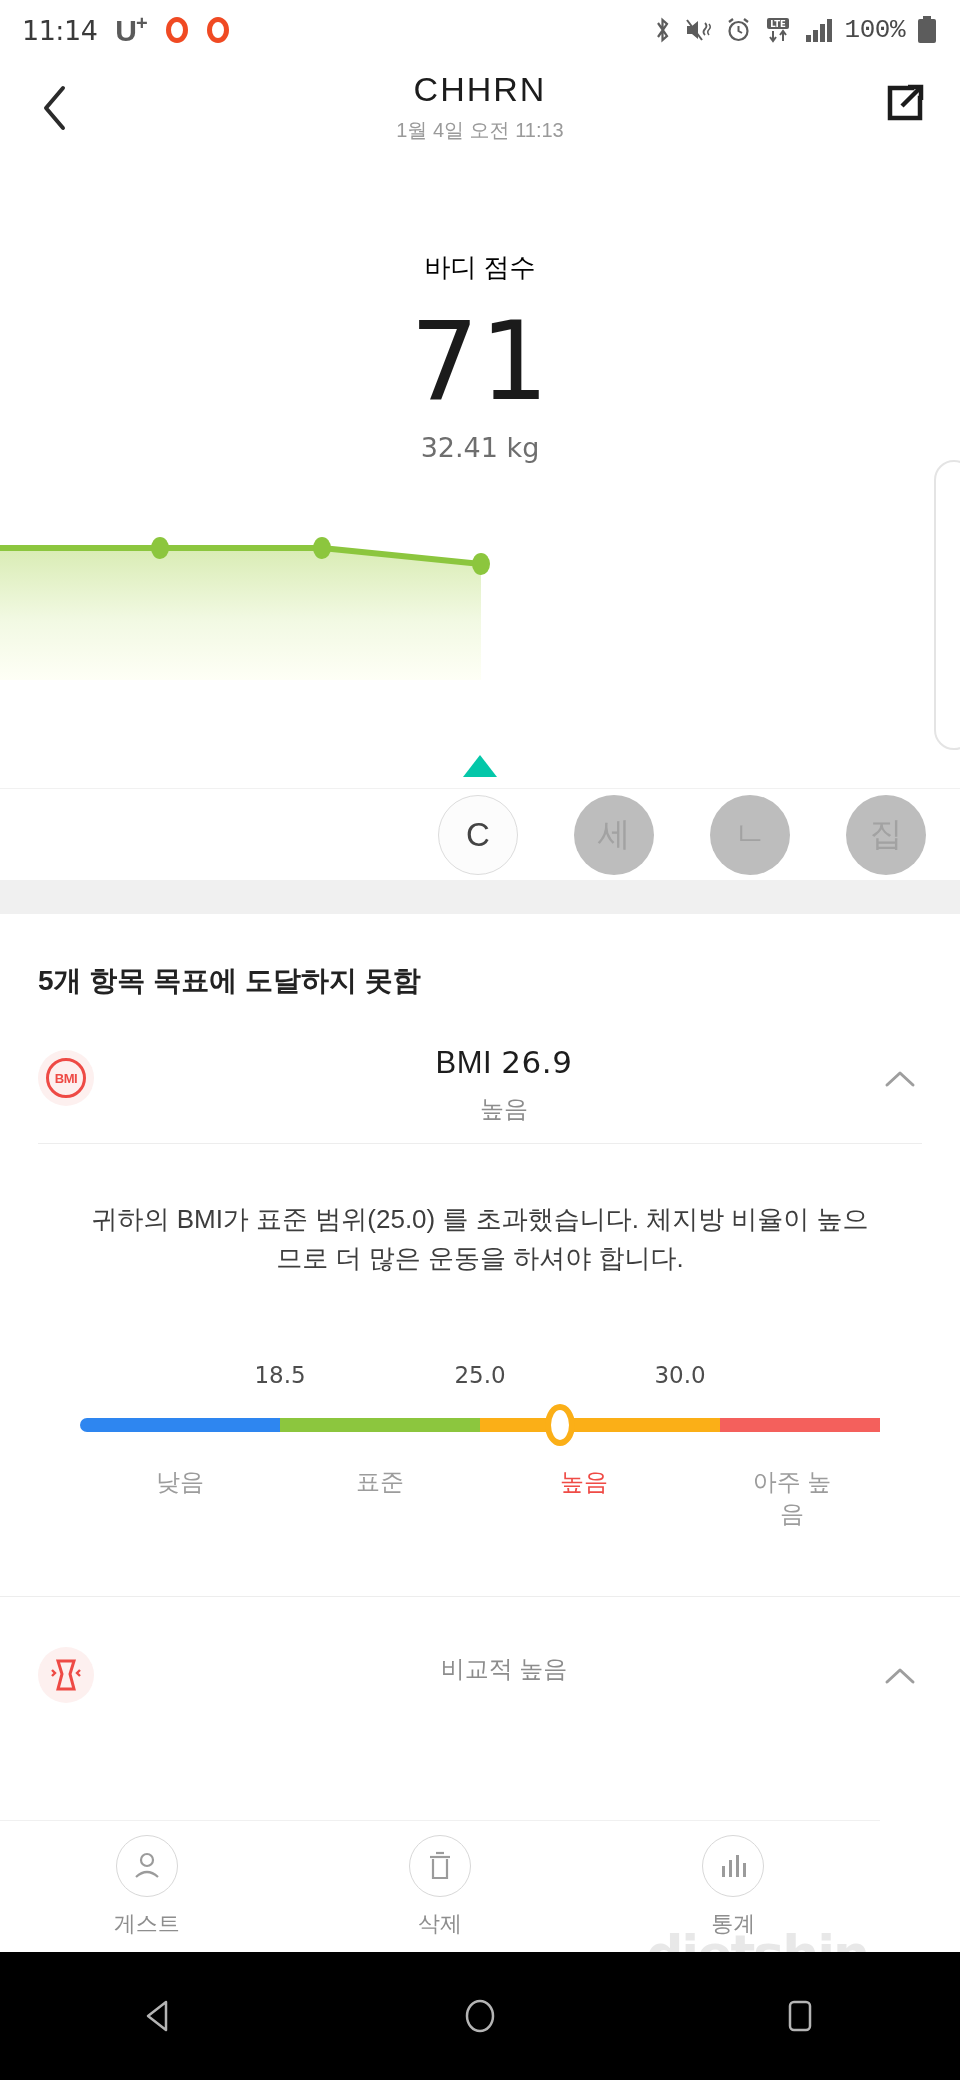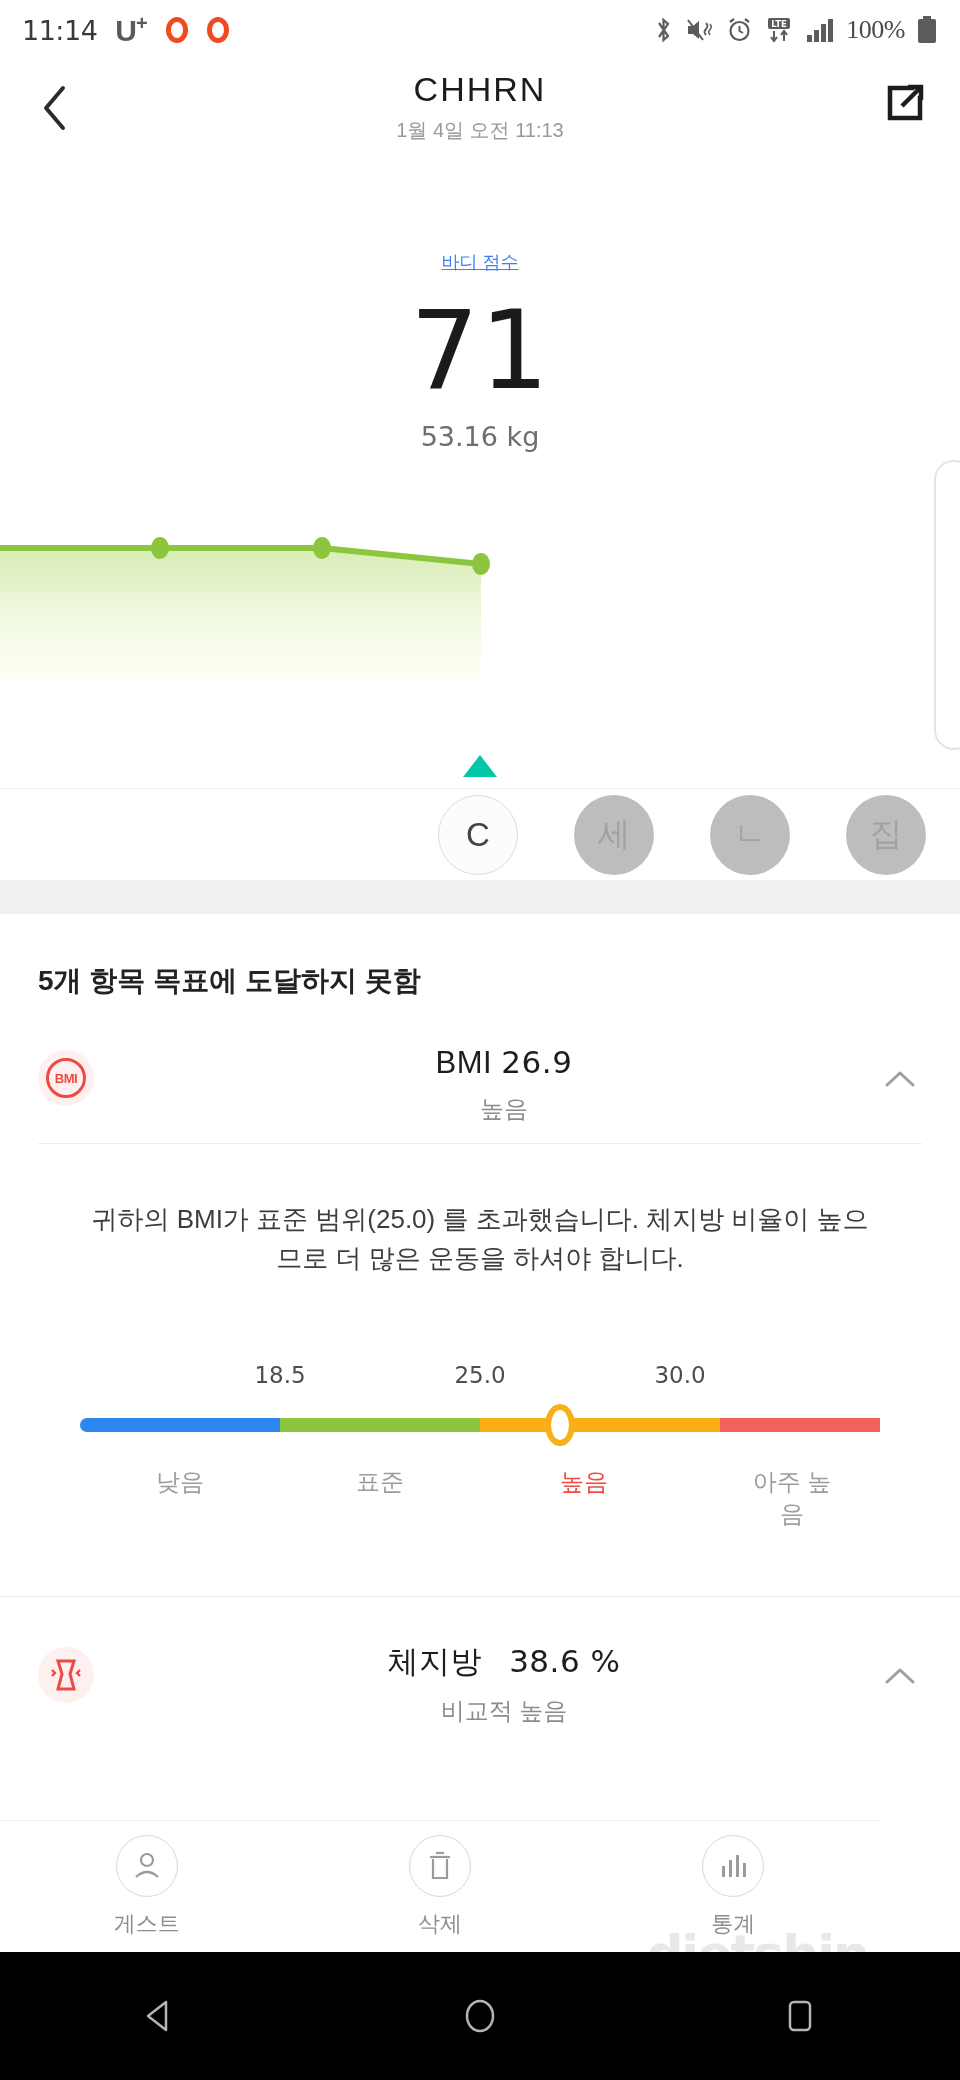--- a/index.html
+++ b/index.html
@@ -38,21 +38,21 @@
     border: 5px solid #f04a23; border-radius: 50%;
     margin-left: 5px;
   }
   .sb-right {
     margin-left: auto;
     display: flex; align-items: center; gap: 11px;
   }
   .sb-right svg { display: block; }
   .sb-batt-text {
     font-size: 26px; color: #4a4a4a;
-    font-family: Liberation Serif, serif; letter-spacing: -0.5px;
+    font-family: Liberation Mono, monospace; letter-spacing: -0.5px;
   }
 
   
   .appbar {
     position: absolute; top: 60px; left: 0;
     width: 960px; height: 110px;
     display: flex; align-items: flex-start;
   }
   .back-btn {
     width: 110px; height: 110px;
@@ -73,21 +73,21 @@
     width: 110px; height: 110px;
     display: flex; align-items: flex-start; justify-content: center;
     padding-top: 22px;
   }
 
   
   .score-area {
     position: absolute; top: 250px; left: 0; width: 960px;
     text-align: center;
   }
-  .score-label { font-size: 18px; color: #3b82f6; text-decoration: underline; }
+  .score-label { font-size: 26px; color: #000000; }
   .score-value {
     font-size: 108px; color: #1b1b1b; line-height: 1.1;
     margin-top: 18px; font-weight: 400; letter-spacing: 1px;
     font-family: "DejaVu Sans", sans-serif;
   }
   .score-weight {
     font-size: 27px; color: #6e6e6e; margin-top: 10px;
     font-family: "DejaVu Sans", sans-serif;
   }
 
@@ -314,21 +314,21 @@
         <path d="M28 6 L6 6 L6 36 L36 36 L36 16" fill="none" stroke="#1c1c1c" stroke-width="4.5" stroke-linecap="square"></path>
         <path d="M18 24 L36 6" fill="none" stroke="#1c1c1c" stroke-width="4.5"></path>
         <path d="M24 5 L37 5 L37 18" fill="none" stroke="#1c1c1c" stroke-width="4.5"></path>
       </svg>
     </div>
   </div>
 
   <div class="score-area">
     <div class="score-label">바디 점수</div>
     <div class="score-value">71</div>
-    <div class="score-weight">53.16 kg</div>
+    <div class="score-weight">32.41 kg</div>
   </div>
 
   <div class="chart-wrap">
     <svg width="960" height="250" viewBox="0 0 960 250">
       <defs>
         <linearGradient id="areaGrad" x1="0" y1="0" x2="0" y2="1">
           <stop offset="0%" stop-color="#d9ecb4" stop-opacity="1"></stop>
           <stop offset="55%" stop-color="#f2f9e3" stop-opacity="1"></stop>
           <stop offset="100%" stop-color="#fefff6" stop-opacity="1"></stop>
         </linearGradient>
@@ -410,24 +410,20 @@
     <div class="item" style="border-top:1px solid #ededed;margin-top:74px">
       <div class="item-head">
         <div class="item-icon">
           <svg width="38" height="40" viewBox="0 0 38 40">
             <path d="M11 6 L27 6 L23 19 L27 34 L11 34 L15 19 Z" fill="none" stroke="#ee4a45" stroke-width="3"></path>
             <path d="M5 15 L8 18 L5 21" fill="none" stroke="#ee4a45" stroke-width="2.4"></path>
             <path d="M33 15 L30 18 L33 21" fill="none" stroke="#ee4a45" stroke-width="2.4"></path>
           </svg>
         </div>
         <div class="item-text">
-          <div class="item-title">
-            <span>체지방</span>
-            <span class="num" style="margin-left:18px">38.6 %</span>
-          </div>
           <div class="item-sub">비교적 높음</div>
         </div>
         <svg class="chev" viewBox="0 0 44 44">
           <path d="M9 27 L22 15 L35 27" fill="none" stroke="#9e9e9e" stroke-width="3" stroke-linecap="round" stroke-linejoin="round"></path>
         </svg>
       </div>
     </div>
   </div>
 
   <div class="toolbar">

